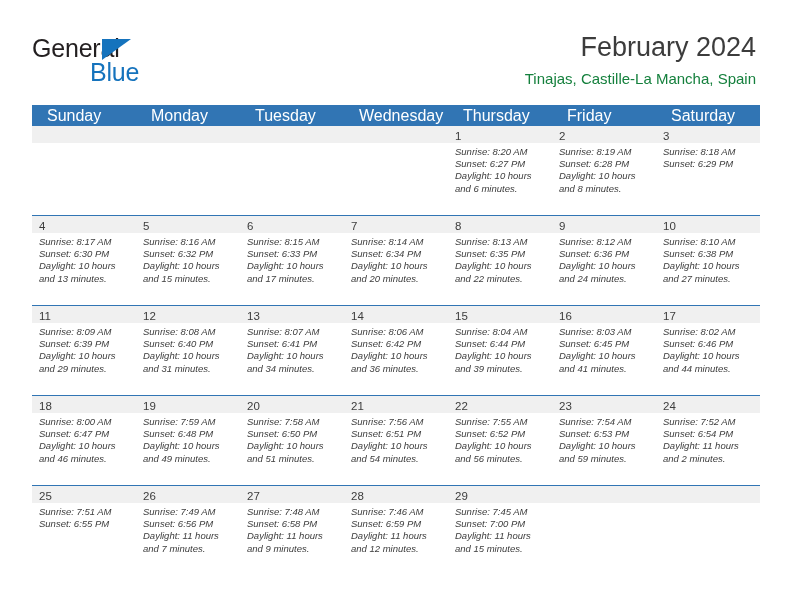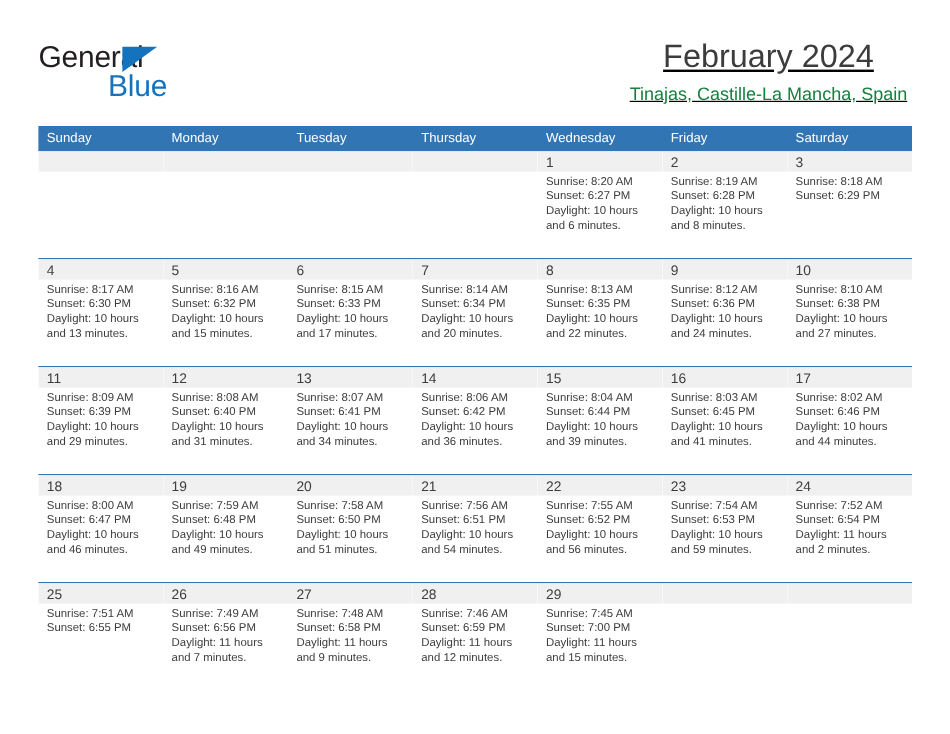--- a/index.html
+++ b/index.html
@@ -63,22 +63,21 @@
     letter-spacing: -0.2px;
     color: #1573bd;
     line-height: 28px;
     text-align: center;
   }
 
   .title-wrap {
     position: absolute;
     right: 0;
     top: 0;
-    text-align: center;
-    text-decoration: underline;
+    text-align: right;
   }
   .cal-title {
     font-size: 27px;
     color: #3c3c3c;
     line-height: 34px;
     white-space: nowrap;
   }
   .cal-subtitle {
     margin-top: 5px;
     font-size: 15px;
@@ -95,24 +94,24 @@
     width: 728px;
   }
 
   .weekday-row {
     display: flex;
     background: #3175b4;
     height: 21px;
   }
   .weekday {
     flex: 1 1 0;
-    font-size: 11px;
+    font-size: 16px;
     color: #ffffff;
     line-height: 21px;
-    padding-left: 7px;
+    padding-left: 15px;
     box-sizing: border-box;
     white-space: nowrap;
     overflow: hidden;
   }
 
   .week-row {
     display: flex;
     height: 89px;
     border-top: 1px solid #3175b4;
   }
@@ -140,20 +139,21 @@
     font-size: 11.5px;
     color: #3c3c3c;
     line-height: 17px;
   }
 
   .day-info {
     padding: 3px 7px 0 7px;
     font-size: 9.5px;
     line-height: 12.2px;
     color: #3c3c3c;
+    font-style: italic;
   }
   .day-info div {
     white-space: nowrap;
   }
   .daylight-line {
     white-space: normal !important;
     max-width: 85px;
   }
 </style>
 </head>
@@ -174,22 +174,22 @@
       <div class="cal-subtitle">Tinajas, Castille-La Mancha, Spain</div>
     </div>
 
   </div>
 
   <div class="calendar">
     <div class="weekday-row">
         <div class="weekday">Sunday</div>
         <div class="weekday">Monday</div>
         <div class="weekday">Tuesday</div>
+        <div class="weekday">Wednesday</div>
         <div class="weekday">Thursday</div>
-        <div class="weekday">Wednesday</div>
         <div class="weekday">Friday</div>
         <div class="weekday">Saturday</div>
       </div>
     <div id="calendar-body">
         <div class="week-row first">
           <div class="day-cell empty">
             <div class="day-num-band"></div>
           </div>
           <div class="day-cell empty">
             <div class="day-num-band"></div>

